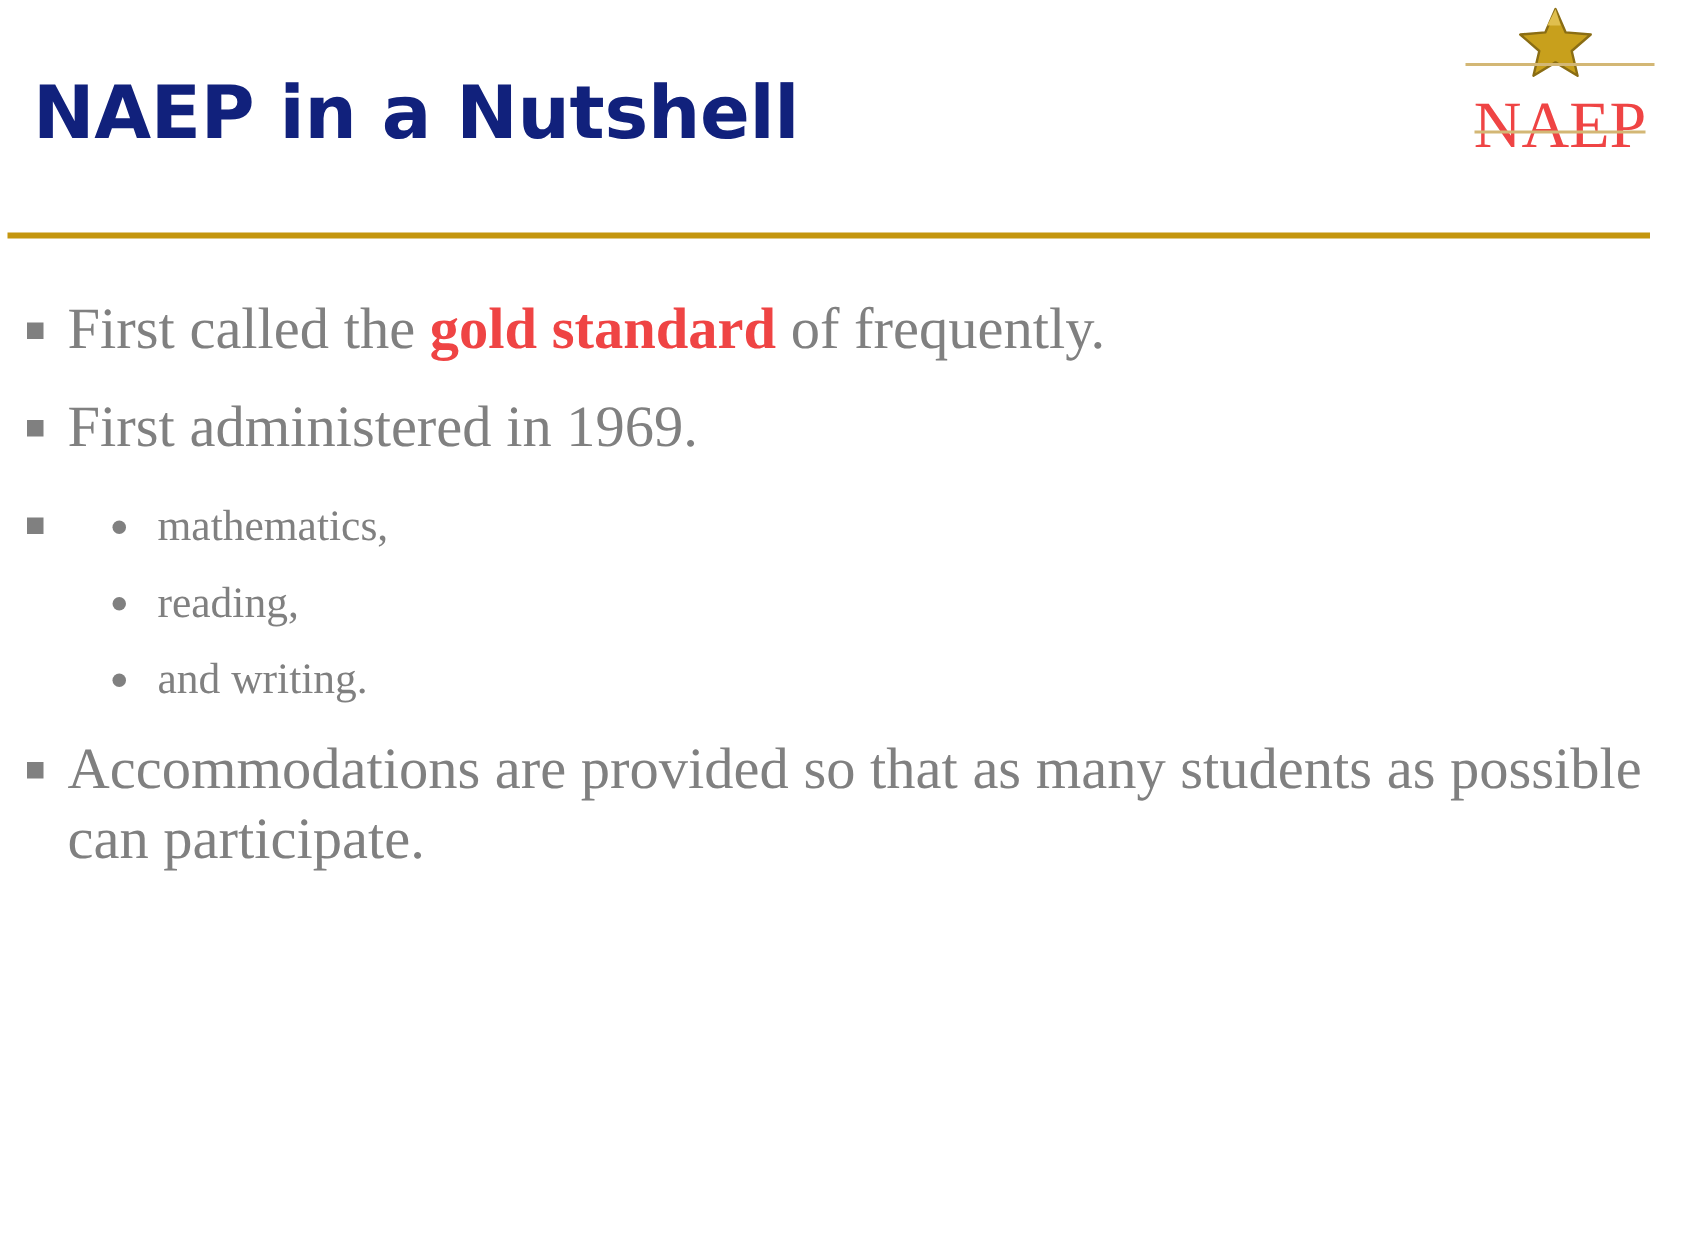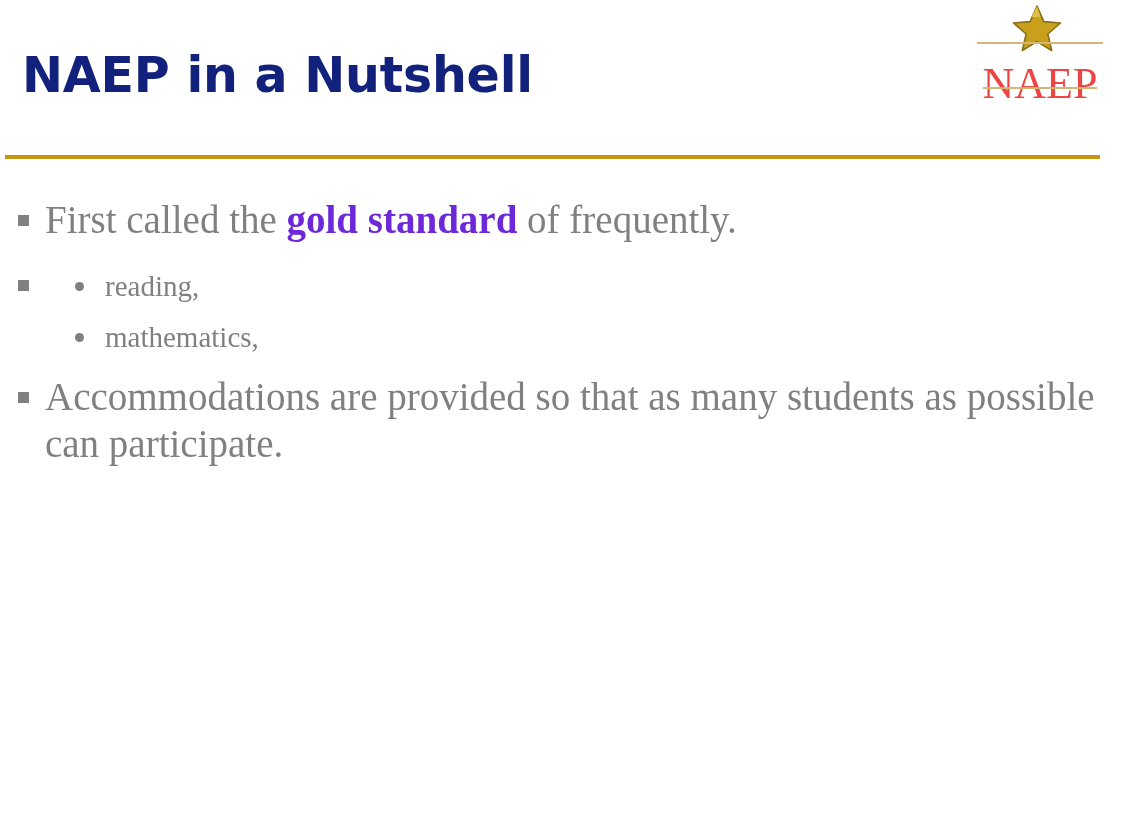--- a/index.html
+++ b/index.html
@@ -140,21 +140,21 @@
   .lvl2 .dot {
     position: absolute;
     left: 75px;
     top: 21px;
     width: 9px;
     height: 9px;
     border-radius: 50%;
     background: #808080;
   }
   .gold-em {
-    color: #6d28d9;
+    color: #ef4444;
     font-weight: bold;
   }
   .lvl1.last { margin-top: 10px; }
 </style>
 </head>
 <body>
 
 <div class="slide">
 
   <div class="slide-title">NAEP in a Nutshell</div>
@@ -172,31 +172,37 @@
     <div class="logo-word">NAEP</div>
     <div class="logo-rule-lower"></div>
   </div>
 
   <div class="body-list">
 
     <div class="lvl1">
       <span class="sq"></span><span>First called the </span><span class="gold-em">gold standard</span><span> of frequently.</span>
     </div>
 
+    <div class="lvl1">
+      <span class="sq"></span><span>First administered in 1969.</span>
+    </div>
 
     <div class="lvl1">
       <span class="sq"></span>
     </div>
 
     <div class="lvl2-group">
+      <div class="lvl2">
+        <span class="dot"></span><span>mathematics,</span>
+      </div>
       <div class="lvl2">
         <span class="dot"></span><span>reading,</span>
       </div>
       <div class="lvl2">
-        <span class="dot"></span><span>mathematics,</span>
+        <span class="dot"></span><span>and writing.</span>
       </div>
     </div>
 
     <div class="lvl1 last">
       <span class="sq"></span><span>Accommodations are provided so that as many students as possible can participate.</span>
     </div>
 
   </div>
 
   <div class="rule rule-bottom"></div>

